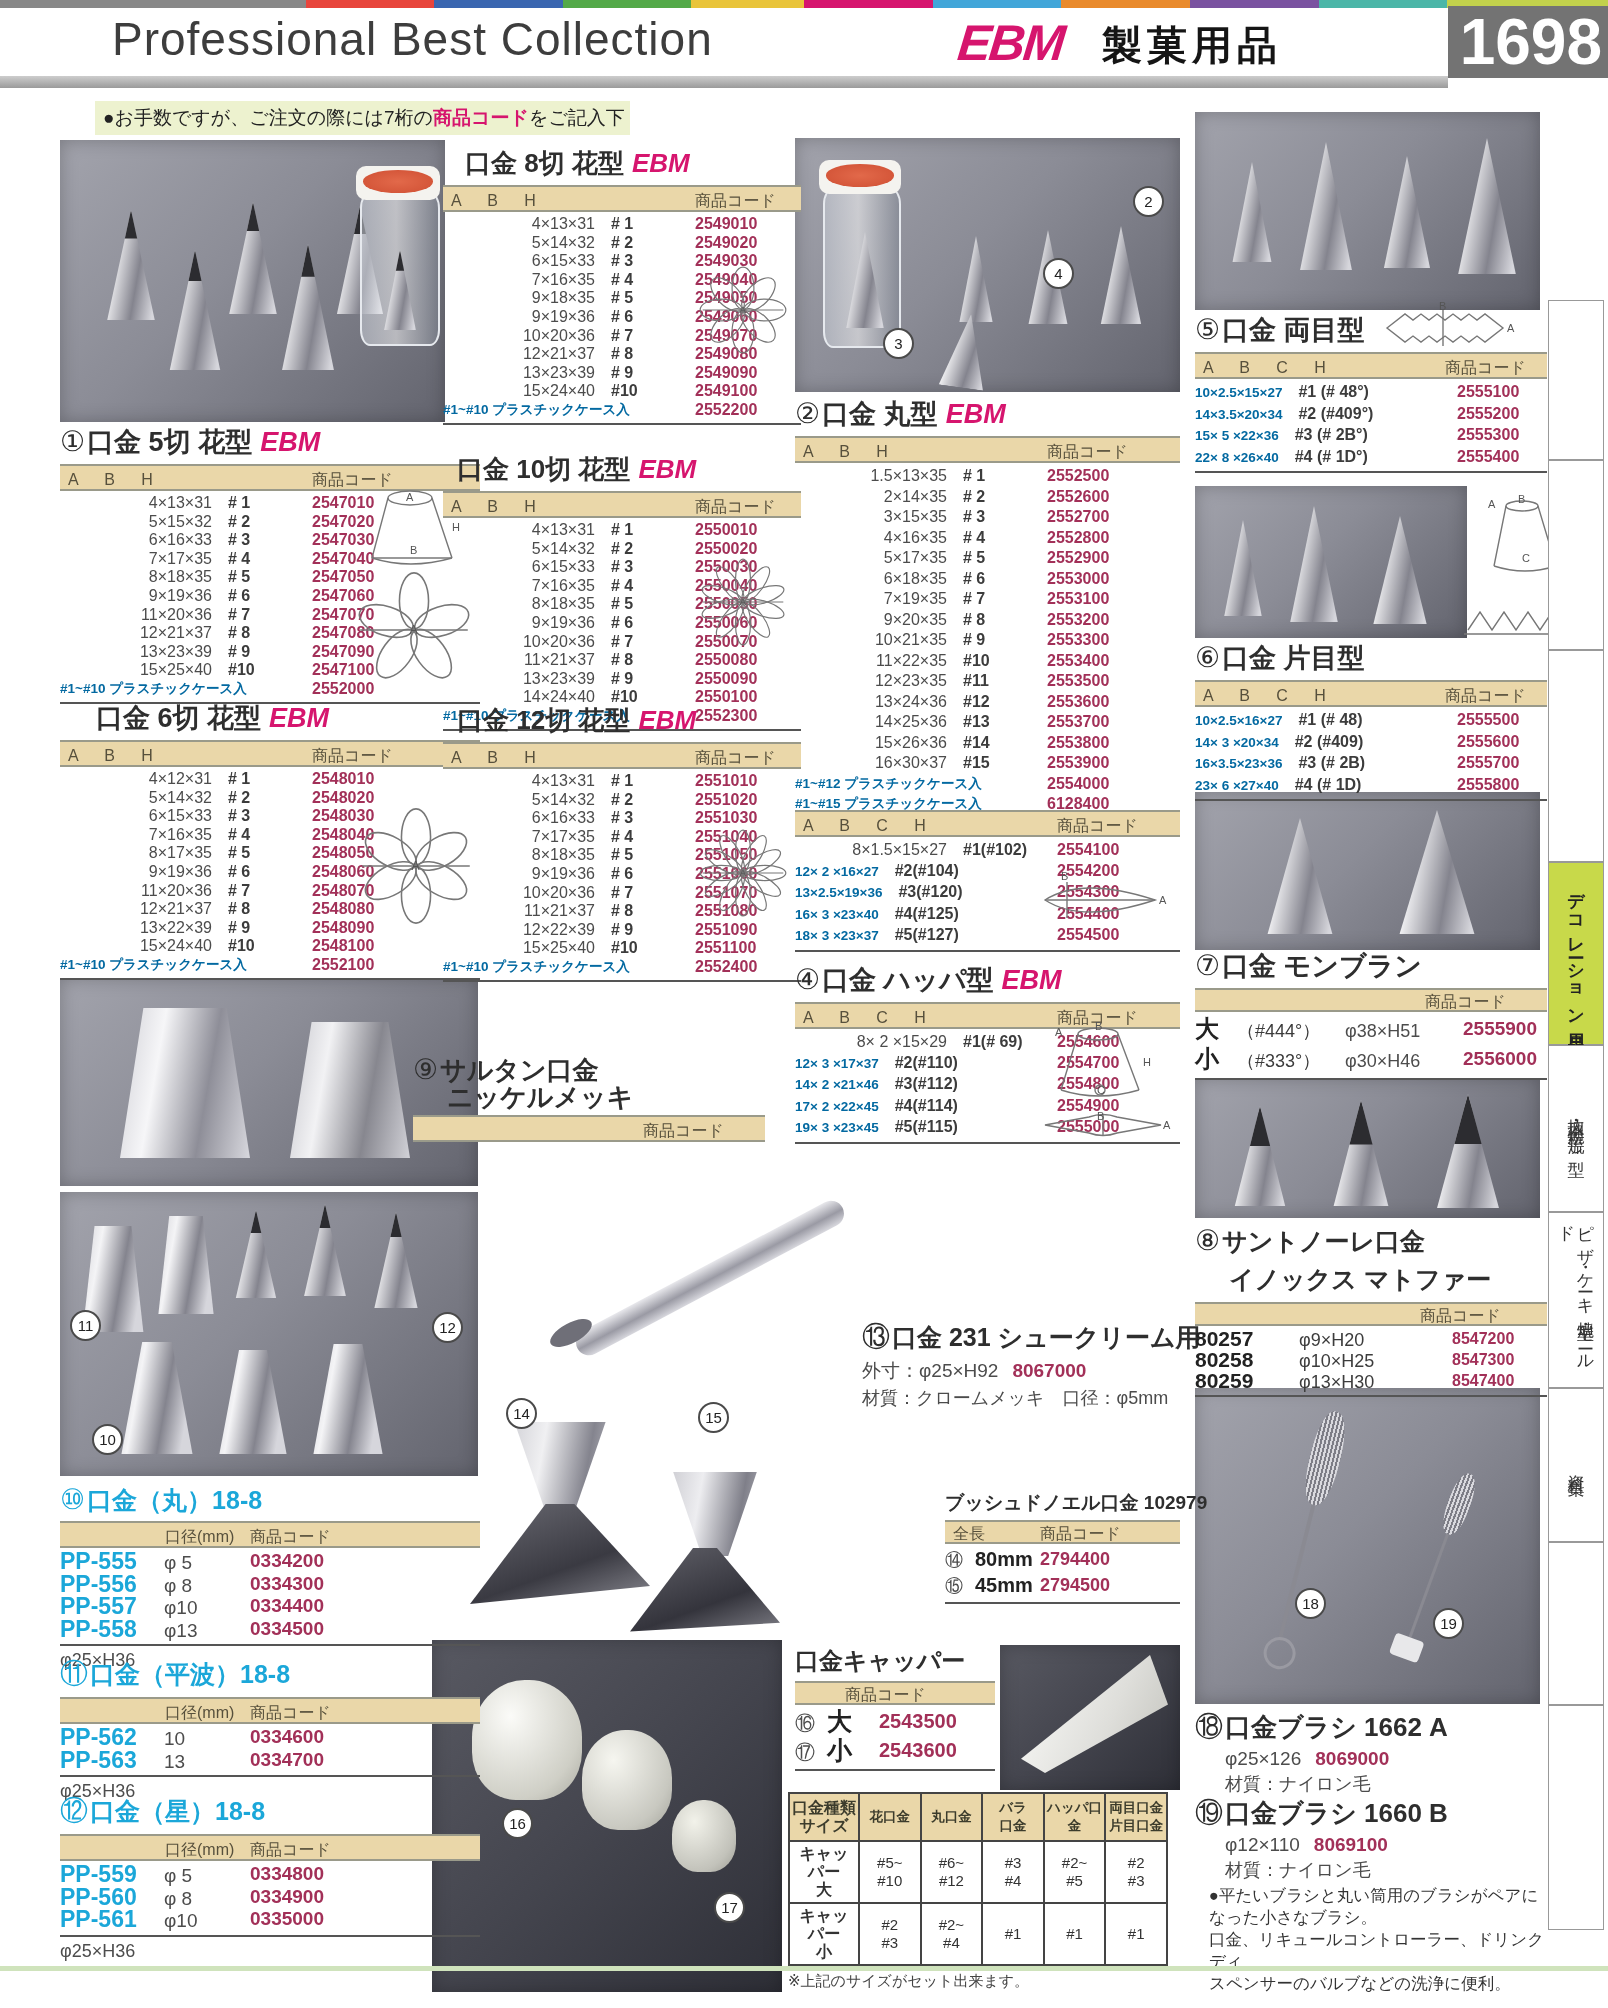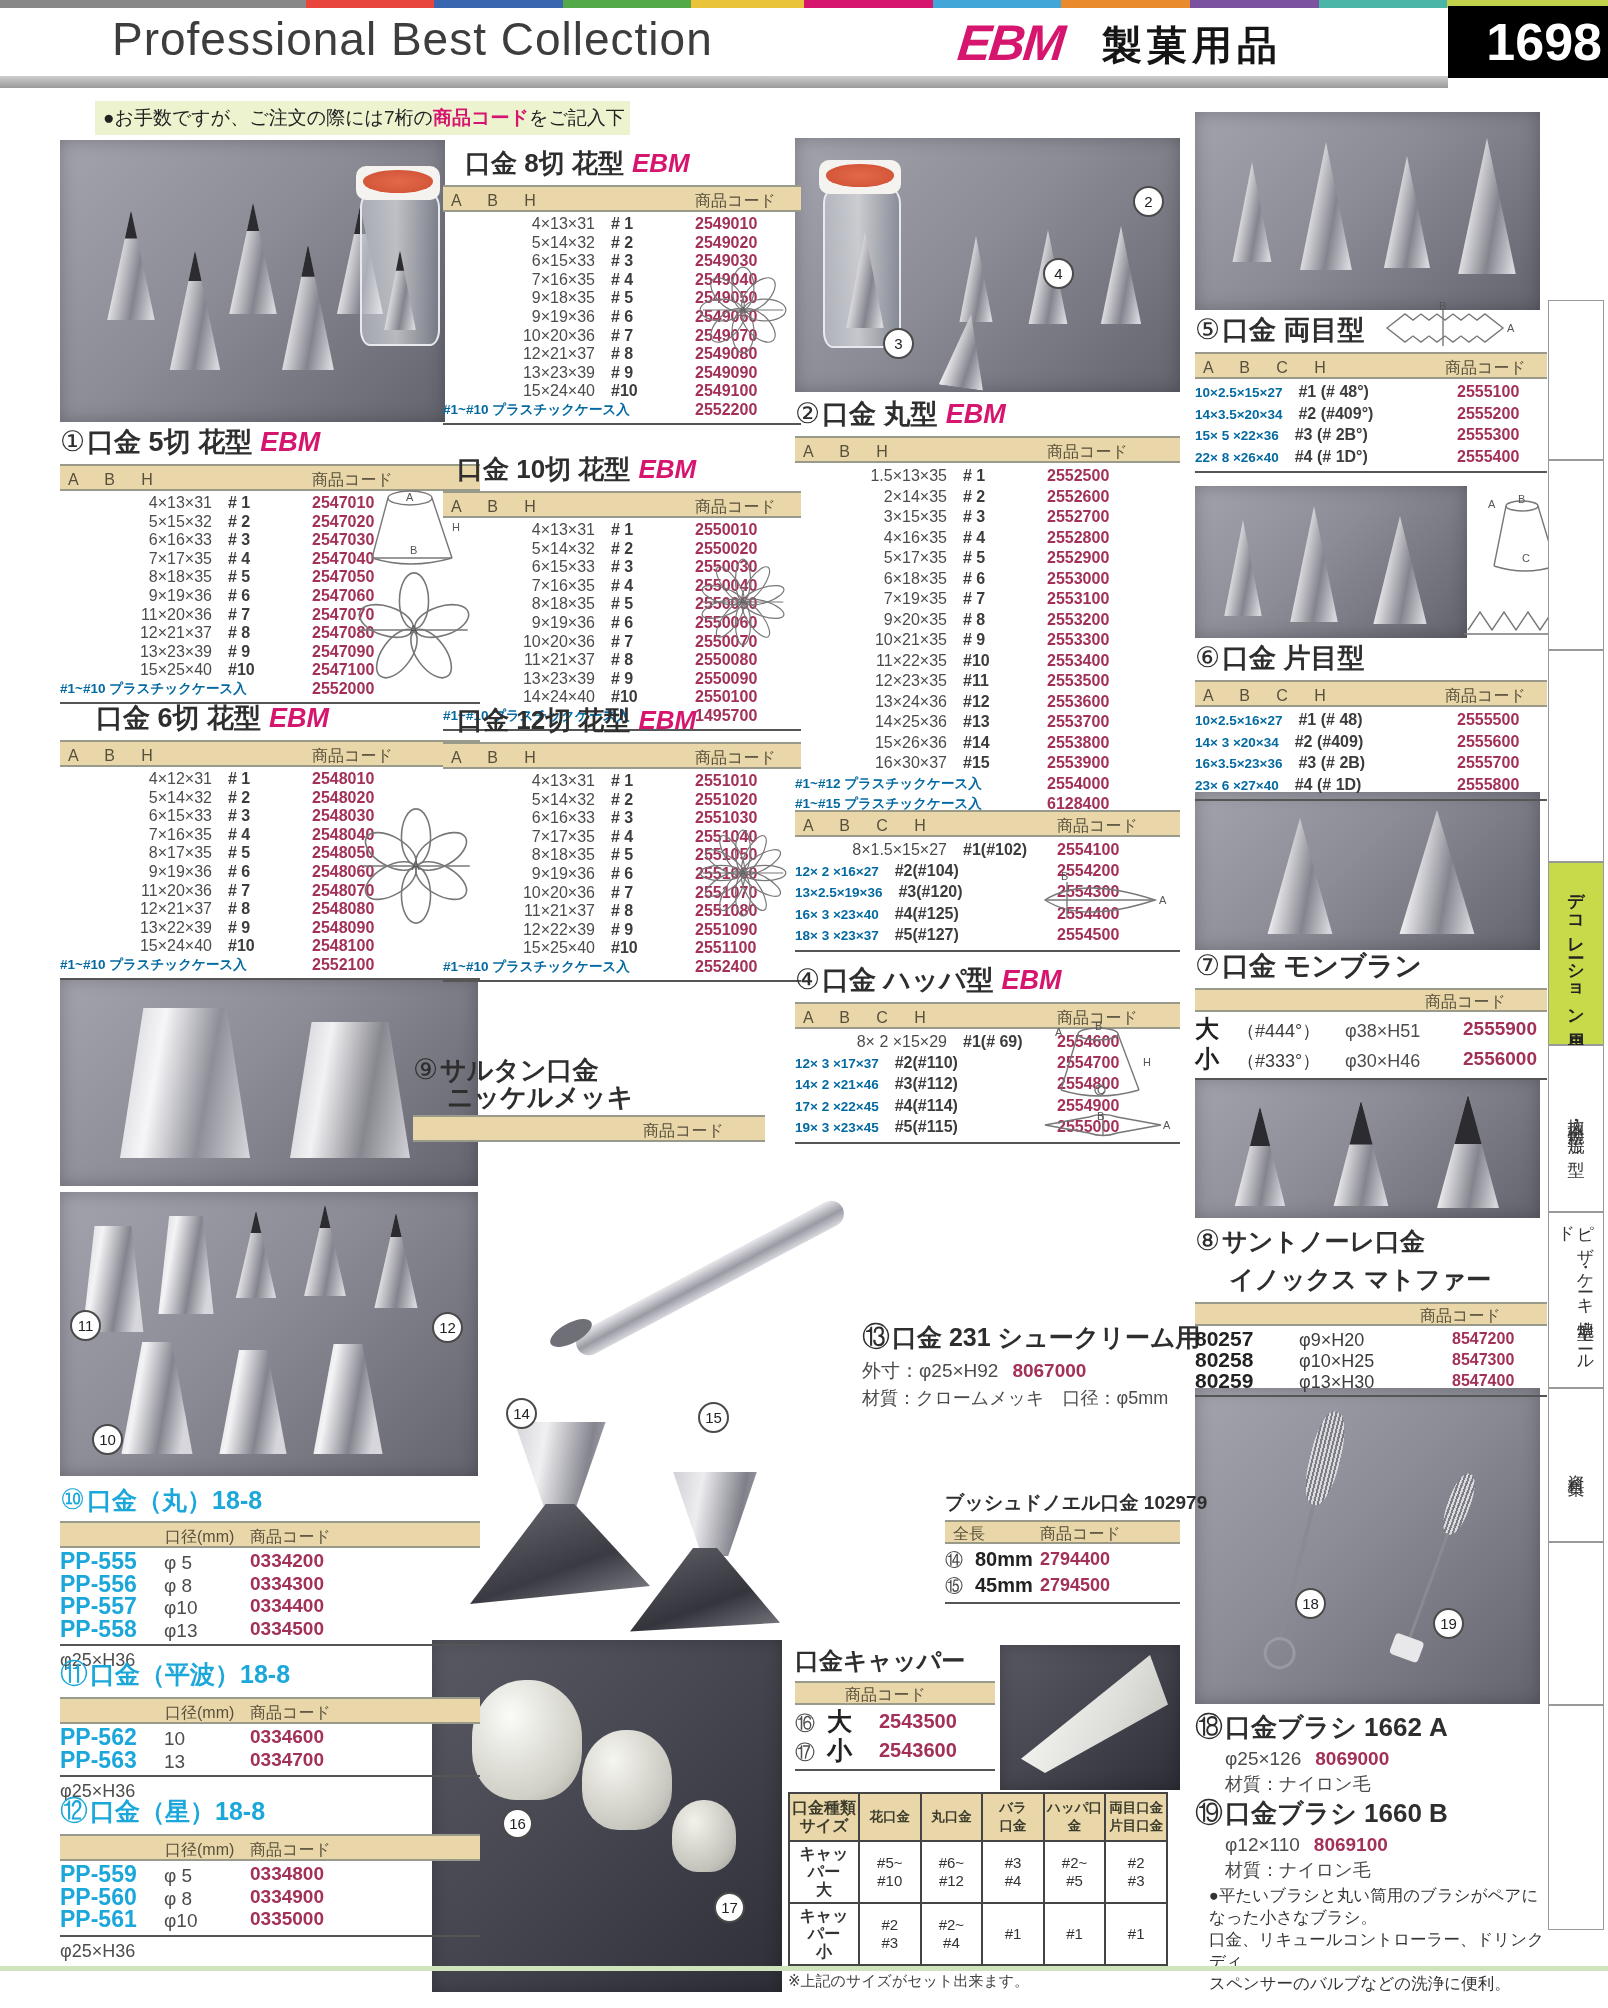--- a/index.html
+++ b/index.html
@@ -5,22 +5,22 @@
   html,body{margin:0;padding:0;background:#fff;}
   #page{position:relative;width:1608px;height:2008px;background:#fff;overflow:hidden;
         font-family:"Liberation Sans","DejaVu Sans",sans-serif;color:#333;}
   .abs{position:absolute;}
   
   #rainbow{left:0;top:0;width:1608px;height:8px;
     background:linear-gradient(90deg,#888 0%,#888 19%,#e8453c 19%,#e8453c 27%,#3a66b0 27%,#3a66b0 35%,#53a948 35%,#53a948 43%,#e9c43a 43%,#e9c43a 50%,#d6156e 50%,#d6156e 58%,#42a6d9 58%,#42a6d9 66%,#e98a2c 66%,#e98a2c 74%,#7a52a0 74%,#7a52a0 82%,#4bb6a8 82%,#4bb6a8 90%,#c2d14c 90%,#c2d14c 100%);}
   #htitle{left:112px;top:12px;font-size:46px;letter-spacing:1px;color:#3d3d3d;font-weight:500;}
   #hbrand{left:958px;top:14px;font-size:50px;font-weight:bold;font-style:italic;color:#d6156e;letter-spacing:-2px;transform:skewX(-6deg);}
   #hcat{left:1102px;top:18px;font-size:40px;font-weight:bold;color:#151515;letter-spacing:5px;}
-  #pagebox{left:1448px;top:6px;width:160px;height:72px;background:#000000;color:#fff;
-    font-size:52px;font-weight:bold;text-align:right;line-height:72px;padding-right:6px;box-sizing:border-box;}
+  #pagebox{left:1448px;top:6px;width:160px;height:72px;background:#737373;color:#fff;
+    font-size:64px;font-weight:bold;text-align:right;line-height:72px;padding-right:6px;box-sizing:border-box;}
   #graybar{left:0;top:76px;width:1448px;height:12px;background:linear-gradient(#cdcdcd,#9a9a9a);}
   #notice{left:95px;top:101px;width:535px;height:34px;background:#edf2cf;font-size:19px;line-height:34px;padding-left:8px;box-sizing:border-box;color:#222;}
   #notice b{color:#d6156e;}
   
   .photo{background:linear-gradient(135deg,#a2a3ac 0%,#8b8c96 45%,#63646e 100%);box-shadow:inset 0 0 18px rgba(0,0,0,.25);}
   .photo.dark{background:linear-gradient(135deg,#585962 0%,#44454e 50%,#2e2f37 100%);}
   .cone{position:absolute;background:linear-gradient(100deg,#cdcdd3 0%,#f4f4f6 28%,#84848e 60%,#d6d6dc 85%);
         clip-path:polygon(50% 0%,86% 100%,14% 100%);}
   .cone .tip{position:absolute;left:32%;top:0;width:36%;height:26%;background:#2c2c30;clip-path:polygon(50% 0,100% 100%,0 100%);}
   .jar{position:absolute;border:2px solid #e6e9ee;border-radius:10px/16px;background:linear-gradient(90deg,rgba(200,205,214,.55),rgba(255,255,255,.5) 45%,rgba(130,136,148,.55));}
@@ -625,21 +625,21 @@
           <span class="tc c1"># 9</span>
           <span class="tc c2 code">2550090</span>
         </div>
         <div class="trow">
           <span class="tc c0">14×24×40</span>
           <span class="tc c1">#10</span>
           <span class="tc c2 code">2550100</span>
         </div>
         <div class="trow">
           <span class="tc c0 wide">#1~#10 プラスチックケース入</span>
-          <span class="tc c2 code">1495700</span>
+          <span class="tc c2 code">2552300</span>
         </div>
       </div>
     <div class="diag" style="left:258px;top:108px;width:84px;height:84px;"><svg width="84" height="84" viewBox="0 0 100 100">
           <ellipse cx="50" cy="24" rx="9" ry="25" transform="rotate(0 50 50)" class="dline" fill="#fff"></ellipse>
           <ellipse cx="50" cy="24" rx="9" ry="25" transform="rotate(36 50 50)" class="dline" fill="#fff"></ellipse>
           <ellipse cx="50" cy="24" rx="9" ry="25" transform="rotate(72 50 50)" class="dline" fill="#fff"></ellipse>
           <ellipse cx="50" cy="24" rx="9" ry="25" transform="rotate(108 50 50)" class="dline" fill="#fff"></ellipse>
           <ellipse cx="50" cy="24" rx="9" ry="25" transform="rotate(144 50 50)" class="dline" fill="#fff"></ellipse>
           <ellipse cx="50" cy="24" rx="9" ry="25" transform="rotate(180 50 50)" class="dline" fill="#fff"></ellipse>
           <ellipse cx="50" cy="24" rx="9" ry="25" transform="rotate(216 50 50)" class="dline" fill="#fff"></ellipse>

